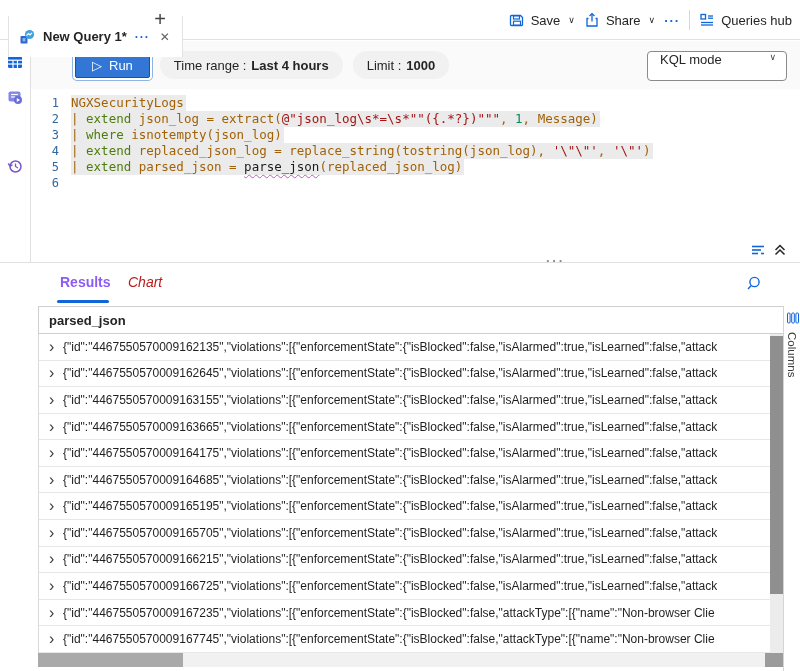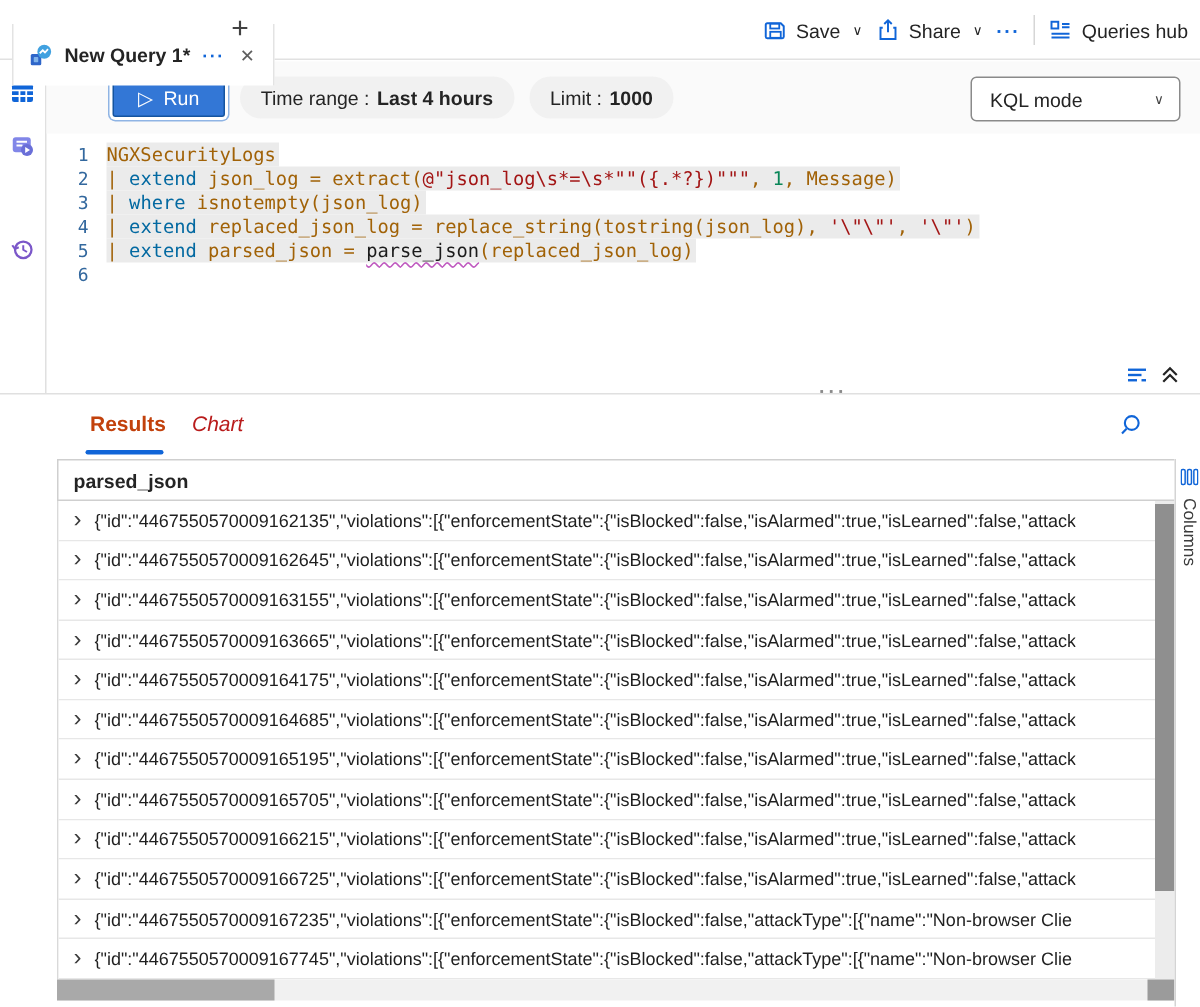--- a/index.html
+++ b/index.html
@@ -37,47 +37,47 @@
   .qtoolbar { position:absolute; left:0; top:0; width:770px; height:48px; background:#fafafa;
     display:flex; align-items:center; padding-left:44px; gap:10px; }
   .run-btn { height:26px; padding:0 16px; background:#3377d6; color:#fff; font-size:13px;
     border:1px solid #15549f; border-radius:2px; display:flex; align-items:center; gap:7px;
     cursor:pointer; box-shadow:0 0 0 2px #fff, 0 0 0 3px #8fb4e4; font-family:"Liberation Sans",sans-serif; }
   .pill { height:28px; border-radius:14px; background:#f1f1f1; display:flex; align-items:center;
     padding:0 14px; font-size:13px; gap:5px; cursor:pointer; white-space:nowrap; }
   .pill b { font-weight:700; }
   .mode-select { position:absolute; right:14px; top:10px; width:140px; height:30px;
     border:1px solid #8a8a8a; border-radius:4px; background:#fff; font-size:13px;
-    display:flex; align-items:center; justify-content:space-between; padding:0 10px 0 12px;
+    display:flex; justify-content:space-between; padding:0 10px 0 12px;
     cursor:pointer; }
   .mode-select .chev { color:#424242; }
 
   
   .editor { position:absolute; left:0; top:54px; width:770px; height:145px;
     font-family:"DejaVu Sans Mono", monospace; font-size:12.5px; line-height:16px; cursor:text; }
   .code-line { display:flex; height:16px; white-space:pre; }
   .ln { width:40px; text-align:right; padding-right:12px; color:#33689e; flex:none;
     font-size:12px; }
   .code { background:#ebebeb; padding-right:2px; }
   .tok-plain { color:#a16207; }
-  .tok-kw { color:#0369a1; }
+  .tok-kw { color:#4d7c0f; }
   .tok-str { color:#a31515; }
   .tok-num { color:#098658; }
   .tok-warn { color:#1b1b1b; text-decoration:underline wavy #c05ac0 1px; text-underline-offset:3px; }
 
   .editor-foot { position:absolute; right:12px; top:201px; display:flex; align-items:center; gap:6px; }
   .splitter-dots { position:absolute; left:515px; top:212px; color:#8a8a8a; font-weight:700;
     font-size:13px; letter-spacing:2px; cursor:row-resize; }
 
   
   .results { position:absolute; left:0; top:262px; width:800px; height:409px; background:#fff;
     border-top:1px solid #e0e0e0; }
   .rtabs { position:absolute; left:0; top:0; width:800px; height:43px; }
   .rtab { position:absolute; top:11px; font-size:14px; cursor:pointer; }
-  .rtab.active { font-weight:700; color:#c2410c; }
+  .rtab.active { font-weight:700; color:#8b5cf6; }
   .rtab.inactive { color:#b91c1c;font-style:italic; }
   .rtab-underline { position:absolute; left:57px; top:37px; width:52px; height:3px;
     border-radius:2px; background:#1065d8; }
   .search-btn { position:absolute; right:38px; top:12px; cursor:pointer; }
 
   .thead { position:absolute; left:38px; top:43px; width:745px; height:28px;
     border-top:1px solid #cfcfcf; border-bottom:1px solid #cfcfcf; border-left:1px solid #cfcfcf;
     display:flex; align-items:center; padding-left:10px; font-size:13px; font-weight:700;
     background:#fff; cursor:pointer; }
   .tbody { position:absolute; left:38px; top:71px; width:732px; height:319px; overflow:hidden;

